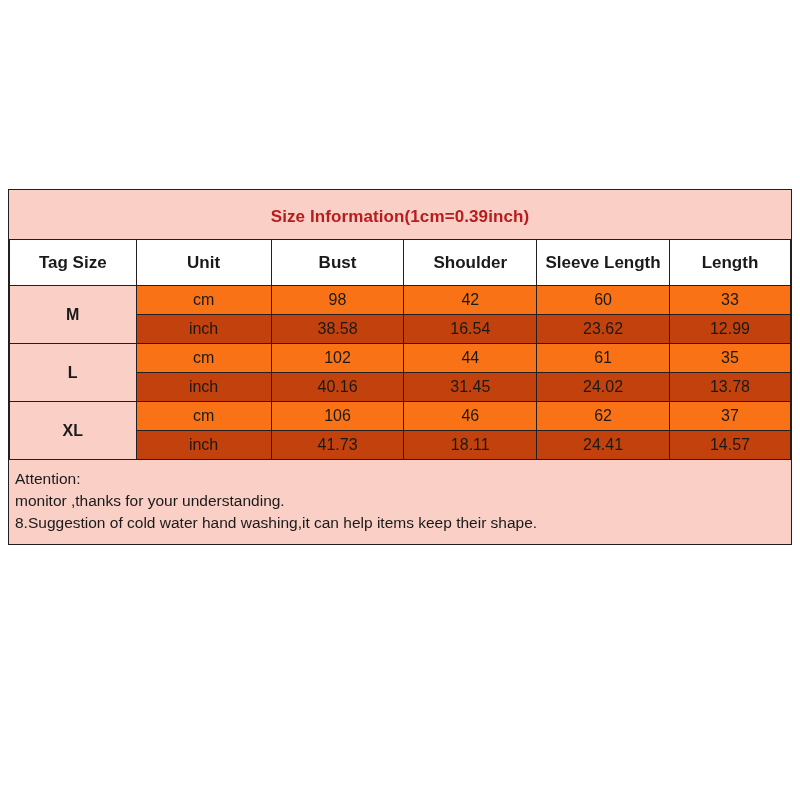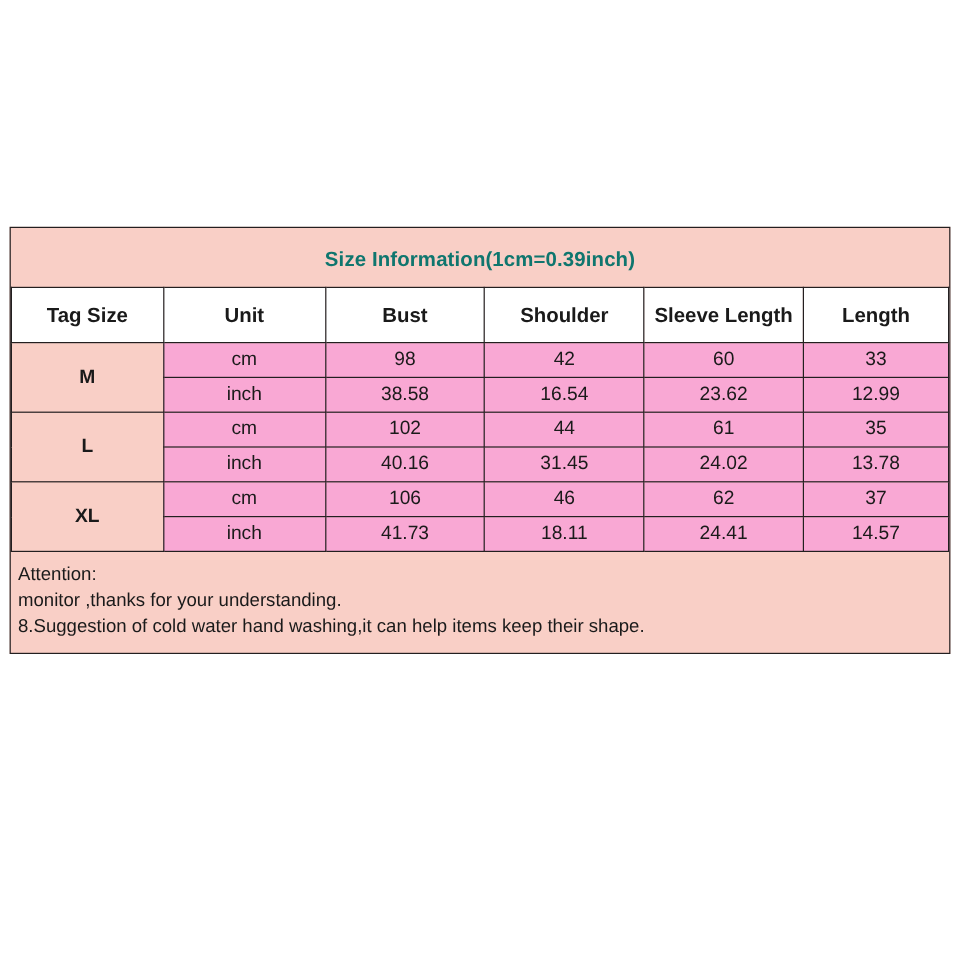--- a/index.html
+++ b/index.html
@@ -25,21 +25,21 @@
     top: 189px;
     width: 784px;
     background: #f9cfc6;
     border: 1px solid #231f20;
     box-sizing: border-box;
   }
   .title-row {
     text-align: center;
     font-weight: bold;
     font-size: 17px;
-    color: #0f766e;
+    color: #b91c1c;
     padding: 17px 0 12px 0;
     letter-spacing: 0.1px;
   }
   .subtitle-row {
     text-align: center;
     font-size: 16px;
     color: #1a1a1a;
     padding: 0 0 16px 0;
   }
   table.size-table {
@@ -62,25 +62,25 @@
     height: 45px;
     line-height: 45px;
     font-size: 17px;
   }
   td.tagsize {
     font-weight: bold;
     font-size: 20px;
     background: #f9cfc6;
   }
   tr.cm-row td:not(.tagsize) {
-    background: #f9a8d4;
+    background: #f97316;
     margin-left: 37px;
   }
   tr.inch-row td:not(.tagsize) {
-    background: #f9a8d4;
+    background: #c2410c;
   }
   .attention {
     padding: 8px 6px 10px 6px;
     font-size: 15.5px;
     color: #1a1a1a;
     line-height: 1.42;
   }
   .attention div {
     white-space: pre-wrap;
   }

